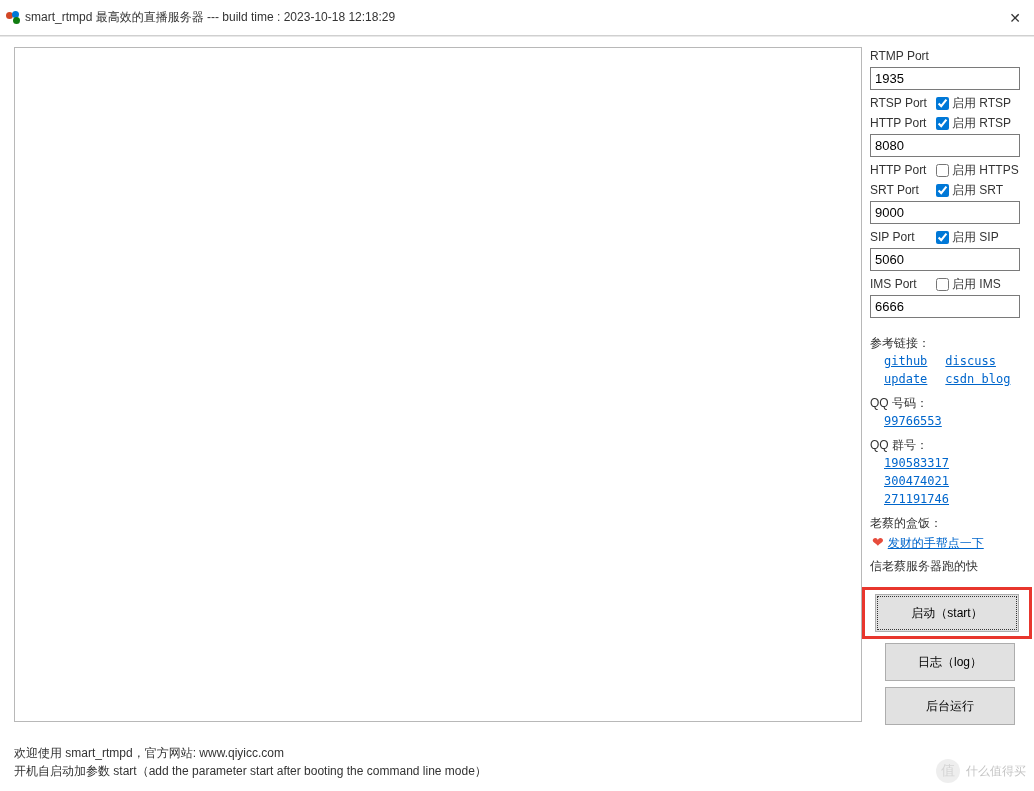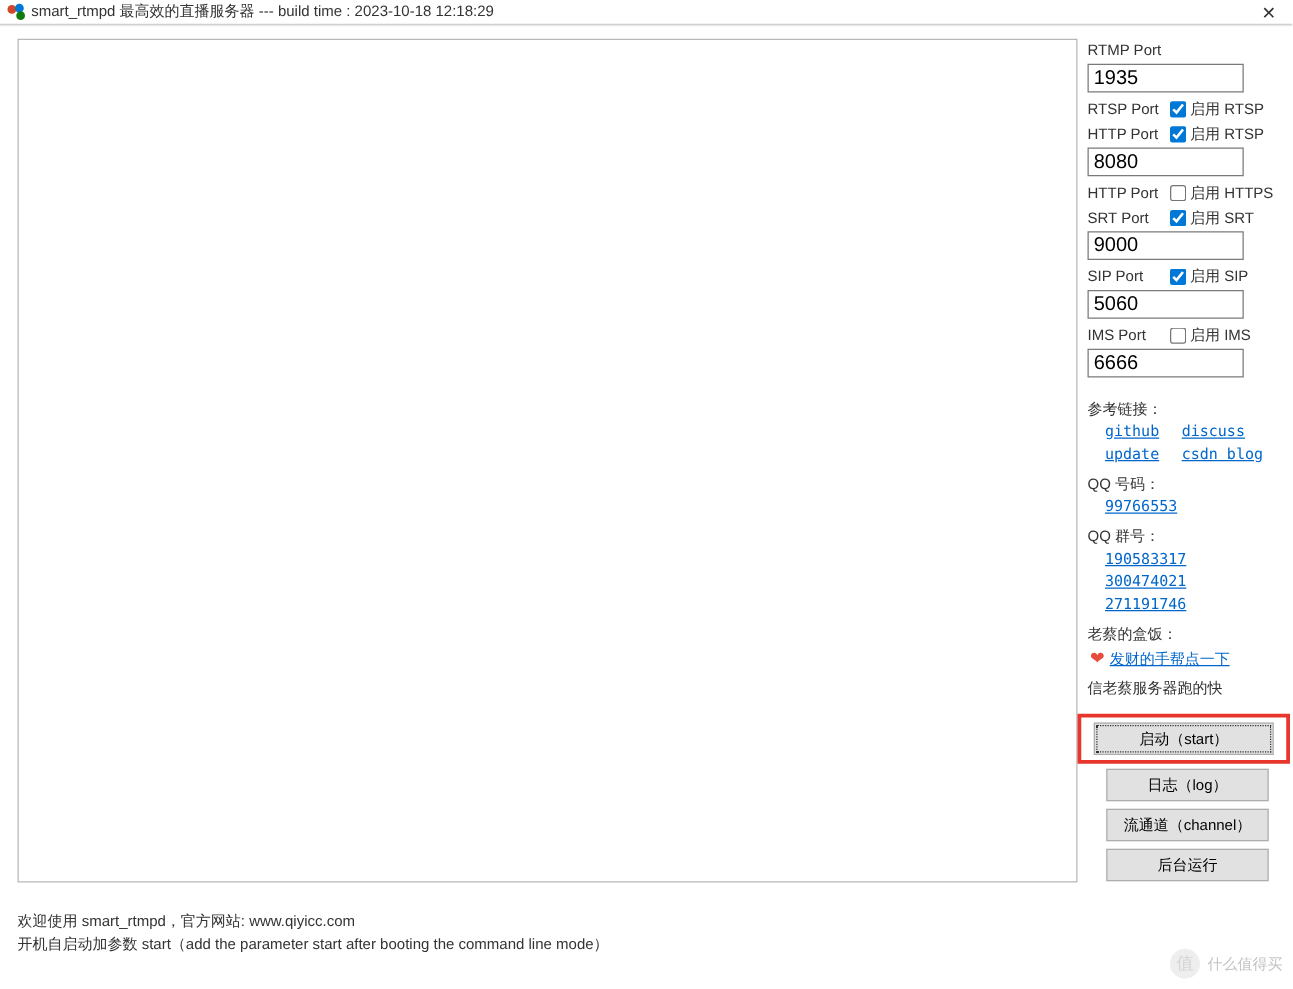--- a/index.html
+++ b/index.html
@@ -6,21 +6,21 @@
     body {
       font-family: "Microsoft YaHei", "Segoe UI", sans-serif;
       font-size: 12px;
       background: #ffffff;
       width: 1034px;
       height: 791px;
       overflow: hidden;
       color: #333333;
     }
     .titlebar {
-      height: 20px;
+      height: 36px;
       background: #ffffff;
       border-bottom: 1px solid #d0d0d0;
       display: flex;
       align-items: center;
       padding: 0 4px 0 6px;
       justify-content: space-between;
     }
     .titlebar-left { display: flex; align-items: center; gap: 5px; }
     .title-text { font-size: 12px; color: #333; }
     .app-icon { width: 14px; height: 14px; display: inline-block; position: relative; }
@@ -65,24 +65,24 @@
     .port-row {
       display: flex;
       align-items: center;
       margin-bottom: 2px;
       height: 18px;
     }
     .port-label { width: 66px; }
     .port-check { display: flex; align-items: center; gap: 3px;}
     .port-check input { width: 13px; height: 13px; accent-color: #0078d7;}
     .port-input {
-      width: 125px; height: 23px;
+      width: 150px; height: 23px;
       border: 1px solid #7a7a7a;
       padding: 0 4px;
-      font-size: 16px;
+      font-size: 13px;
       margin-bottom: 4px;
       font-family: inherit;
     }
     
     .info-section { margin-top: 12px; font-size: 12px; line-height: 1.5;}
     .info-label { color: #333; }
     .link-row { padding-left: 14px; }
     .link {
       color: #0066cc;
       text-decoration: underline;
@@ -99,21 +99,21 @@
     .button-stack { margin-top: 12px; }
     .btn-wrap { margin-bottom: 6px;}
     .highlight-box {
       border: 3px solid #e8362d;
       padding: 4px;
       margin-left: -8px;
       margin-right: -2px;
       margin-bottom: 4px;
     }
     .btn {
-      width: 130px; height: 26px;
+      width: 130px; height: 38px;
       background: #e1e1e1;
       border: 1px solid #adadad;
       font-size: 12px;
       font-family: inherit;
       cursor: default;
       display: flex;
       align-items: center;
       justify-content: center;
       margin: 0 auto;
     }
@@ -232,23 +232,20 @@
     </div>
 
     <div class="button-stack">
       <div class="highlight-box">
         <button class="btn focus-dotted" style="width:144px">启动（start）</button>
       </div>
       <div class="btn-wrap">
           <button class="btn">日志（log）</button>
         </div>
       <div class="btn-wrap">
-          <button class="btn">流通道（channel）</button>
-        </div>
-      <div class="btn-wrap">
           <button class="btn">后台运行</button>
         </div>
     </div>
   </div>
 </div>
 
 <div class="watermark">
   <span class="wm-icon">值</span>
   <span>什么值得买</span>
 </div>

